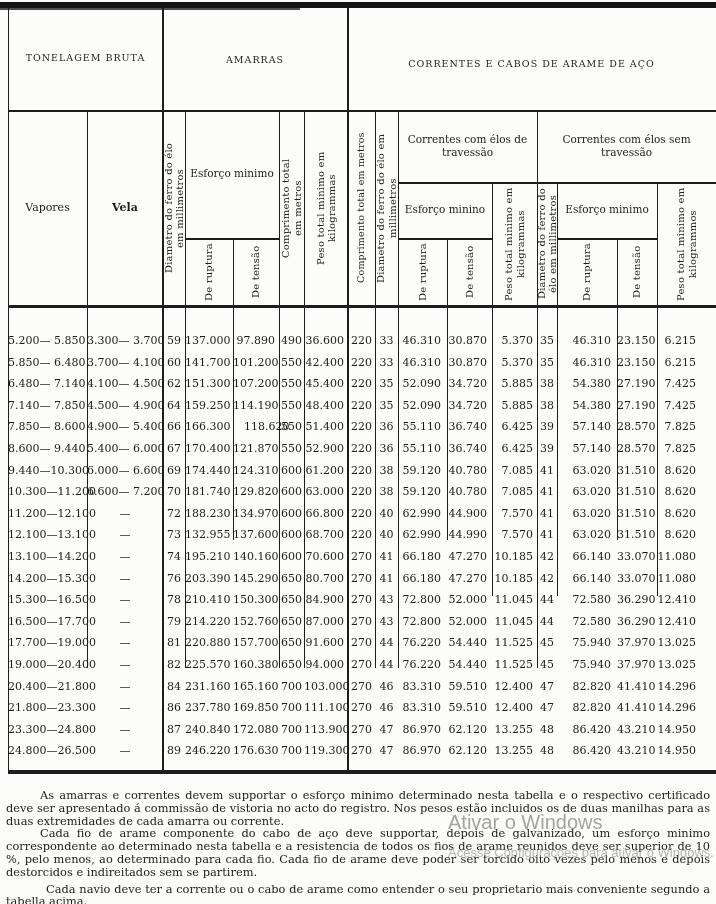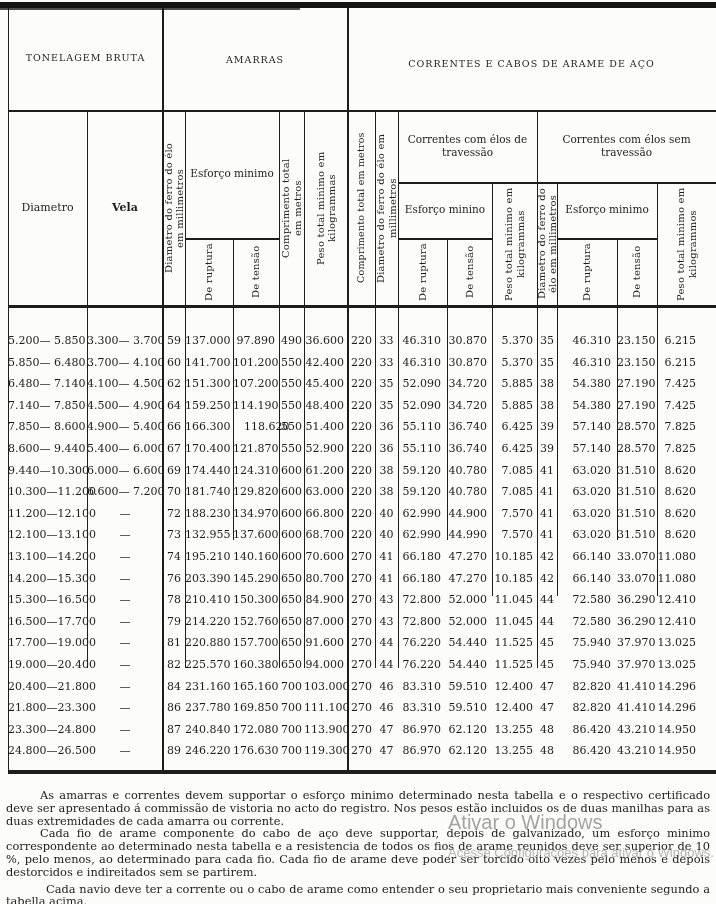--- a/index.html
+++ b/index.html
@@ -42,21 +42,21 @@
 
 <div class="strip" style="left:0;top:2px;width:716px;height:6px;"></div>
 <div class="strip" style="left:0;top:8px;width:300px;height:2px;opacity:.75;"></div>
 
 <div id="tbl">
 
   <div class="hcell band1" style="left:0;top:30px;width:155px;height:40px;">TONELAGEM BRUTA</div>
   <div class="hcell band1" style="left:155px;top:32px;width:184px;height:40px;">AMARRAS</div>
   <div class="hcell band1" style="left:339px;top:36px;width:369px;height:40px;">CORRENTES E CABOS DE ARAME DE AÇO</div>
 
-  <div class="hcell who" style="left:0;top:102px;width:79px;height:196px;">Diametro</div>
+  <div class="hcell who" style="left:0;top:102px;width:79px;height:196px;">Vapores</div>
   <div class="hcell who" style="left:79px;top:102px;width:76px;height:196px;font-weight:bold;">Vela</div>
 
   <div class="vcell" style="left:155px;top:102px;width:22px;height:196px;">Diametro do ferro do élo
 em millimetros</div>
   <div class="hcell esf" style="left:177px;top:102px;width:94px;height:128px;">Esforço minimo</div>
   <div class="vcell" style="left:177px;top:230px;width:48px;height:68px;">De ruptura</div>
   <div class="vcell" style="left:225px;top:230px;width:46px;height:68px;">De tensão</div>
   <div class="vcell" style="left:271px;top:102px;width:25px;height:196px;">Comprimento total
 em metros</div>
   <div class="vcell" style="left:296px;top:102px;width:44px;height:196px;">Peso total minimo em

